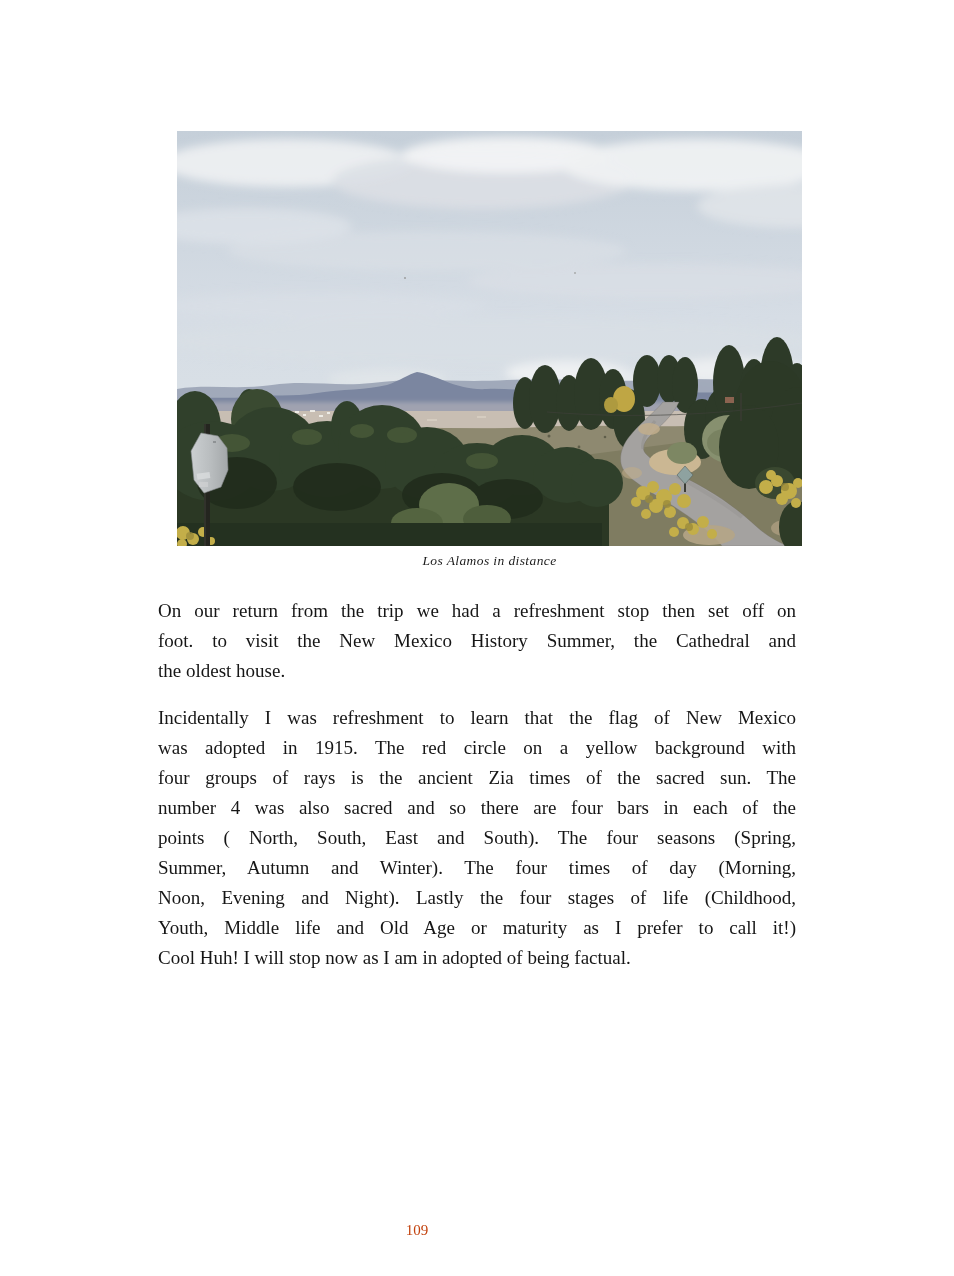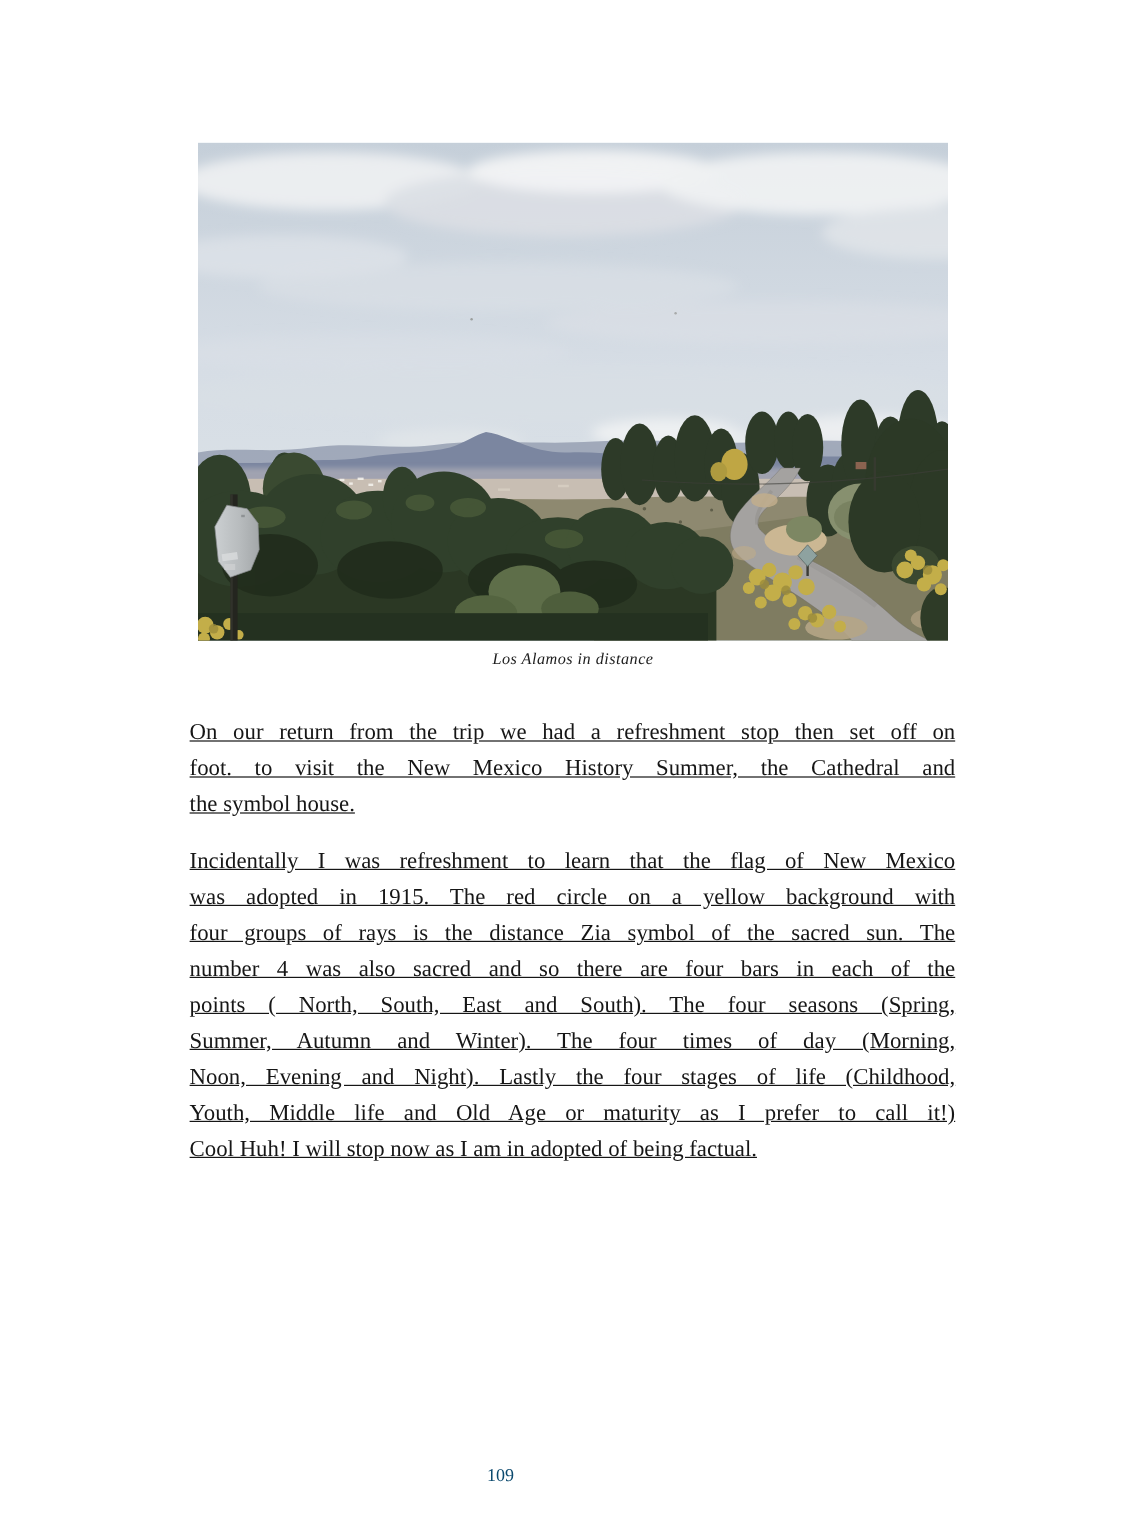--- a/index.html
+++ b/index.html
@@ -6,56 +6,56 @@
     margin: 0; padding: 0;
     width: 954px; height: 1276px;
     background: #ffffff;
     font-family: "Liberation Serif", "DejaVu Serif", serif;
     position: relative;
     overflow: hidden;
   }
   .doc-page { position: absolute; inset: 0; }
 
   
-  .photo-figure { position: absolute; left: 165px; top: 119px; width: 625px; margin: 0; }
+  .photo-figure { position: absolute; left: 165px; top: 119px; width: 625px; margin: 12px; }
   .photo-frame { width: 625px; height: 415px; overflow: hidden; background: #ccd5de; }
   .photo-frame svg { display: block; }
   .photo-caption {
     text-align: center;
     font-style: italic;
     font-size: 13.5px;
     letter-spacing: 0.4px;
     color: #1c1c1c;
     margin-top: 7px;
   }
 
   
   .body-text {
     position: absolute;
     left: 158px; top: 596px;
     width: 638px;
     font-size: 19px;
     color: #161616;
   }
-  .paragraph { margin: 0 0 17px 0; text-decoration: underline; }
+  .paragraph { margin: 0 0 17px 0; }
   .tline {
     line-height: 30px;
     text-align: justify;
     text-align-last: justify;
   }
   .tline.last { text-align-last: left; }
 
   
   .page-number {
     position: absolute;
     left: 0; top: 1222px;
     width: 834px;
     text-align: center;
     font-size: 15px;
-    color: #0c4a6e;
+    color: #c2410c;
   }
 </style>
 </head>
 <body>
 
 <div class="doc-page">
 
   <figure class="photo-figure">
     <div class="photo-frame">
       <svg width="625" height="415" viewBox="0 0 625 415" xmlns="http://www.w3.org/2000/svg">
@@ -310,26 +310,26 @@
         </g>
       </svg>
     </div>
     <figcaption class="photo-caption">Los Alamos in distance</figcaption>
   </figure>
 
   <div class="body-text">
     <div class="paragraph">
         <div class="tline">On our return from the trip we had a refreshment stop then set off on</div>
         <div class="tline">foot. to visit the New Mexico History Summer, the Cathedral and</div>
-        <div class="tline last">the symbol house.</div>
+        <div class="tline last">the oldest house.</div>
       </div>
     <div class="paragraph">
         <div class="tline">Incidentally I was refreshment to learn that the flag of New Mexico</div>
         <div class="tline">was adopted in 1915.  The red circle on a yellow background with</div>
-        <div class="tline">four groups of rays is the distance Zia symbol of the sacred sun. The</div>
+        <div class="tline">four groups of rays is the ancient Zia times of the sacred sun. The</div>
         <div class="tline">number 4 was also sacred and so there are four bars in each of the</div>
         <div class="tline">points ( North, South, East and South). The four seasons (Spring,</div>
         <div class="tline">Summer, Autumn and Winter). The four times of day (Morning,</div>
         <div class="tline">Noon, Evening and Night). Lastly the four stages of life (Childhood,</div>
         <div class="tline">Youth, Middle life and Old Age or maturity as I prefer to call it!)</div>
         <div class="tline last">Cool Huh! I will stop now as I am in adopted of being factual.</div>
       </div>
   </div>
 
   <div class="page-number">109</div>

